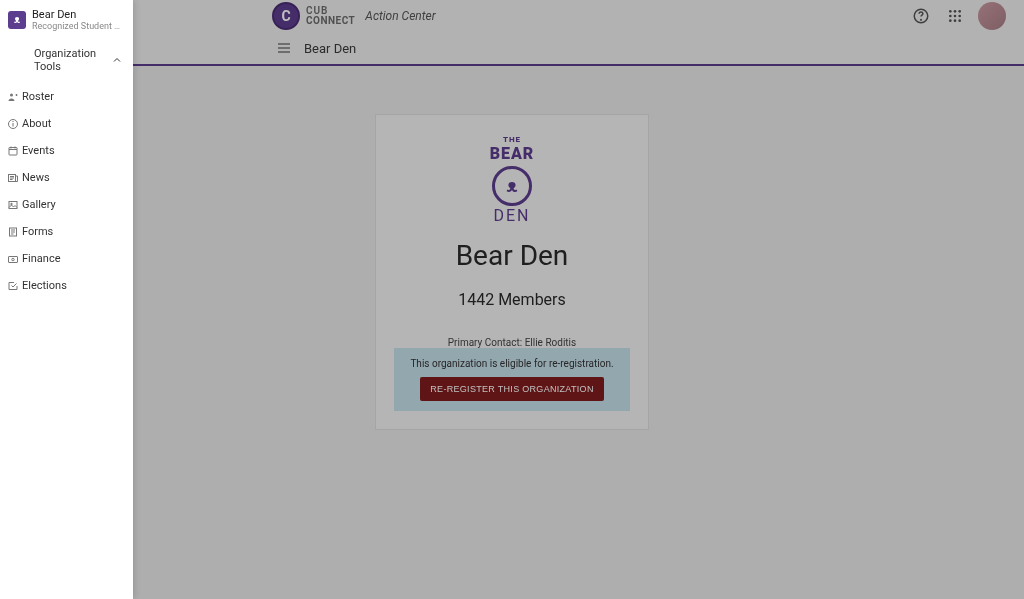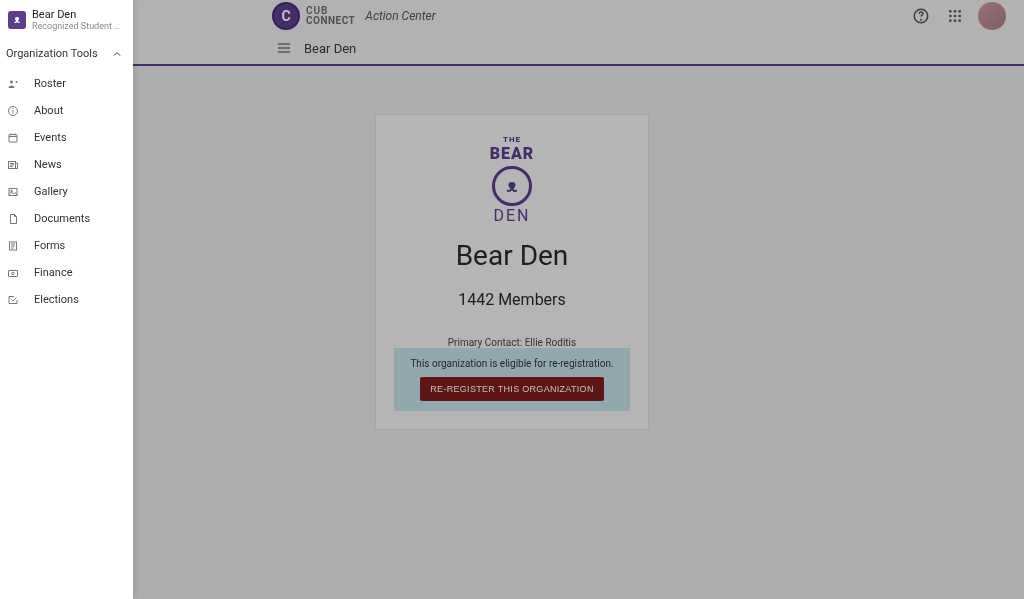--- a/index.html
+++ b/index.html
@@ -210,26 +210,27 @@
       cursor: pointer;
     }
     .sb-section {
       display: flex;
       align-items: center;
       justify-content: space-between;
       padding: 10px 10px 10px 6px;
       font-size: 11px;
       color: #333;
       cursor: pointer;
+      margin-left: 28px;
     }
     .sb-item {
       display: flex;
       align-items: center;
       padding: 7px 10px 7px 6px;
-      gap: 14px;
+      gap: 2px;
       font-size: 11px;
       color: #333;
       cursor: pointer;
     }
     .sb-item .sb-icon {
       width: 14px;
       display: flex;
       justify-content: center;
       color: #777;
     }
@@ -365,29 +366,20 @@
           <rect x="4" y="5" width="16" height="14"></rect>
           <circle cx="9" cy="10" r="1.5" fill="currentColor"></circle>
           <path d="M4 17l5-5 4 4 3-3 4 4"></path>
         </svg>
     </span>
     <span>Gallery</span>
   </div>
   <div class="sb-item">
     <span class="sb-icon">
       <svg width="12" height="12" viewBox="0 0 24 24" fill="none" stroke="currentColor" stroke-width="2">
-          <path d="M7 3h8l4 4v14H7z"></path>
-          <path d="M15 3v4h4"></path>
-        </svg>
-    </span>
-    <span>Documents</span>
-  </div>
-  <div class="sb-item">
-    <span class="sb-icon">
-      <svg width="12" height="12" viewBox="0 0 24 24" fill="none" stroke="currentColor" stroke-width="2">
           <rect x="5" y="4" width="14" height="16"></rect>
           <path d="M8 8h8M8 12h8M8 16h5"></path>
         </svg>
     </span>
     <span>Forms</span>
   </div>
   <div class="sb-item">
     <span class="sb-icon">
       <svg width="12" height="12" viewBox="0 0 24 24" fill="none" stroke="currentColor" stroke-width="2">
           <rect x="3" y="7" width="18" height="12" rx="1"></rect>

